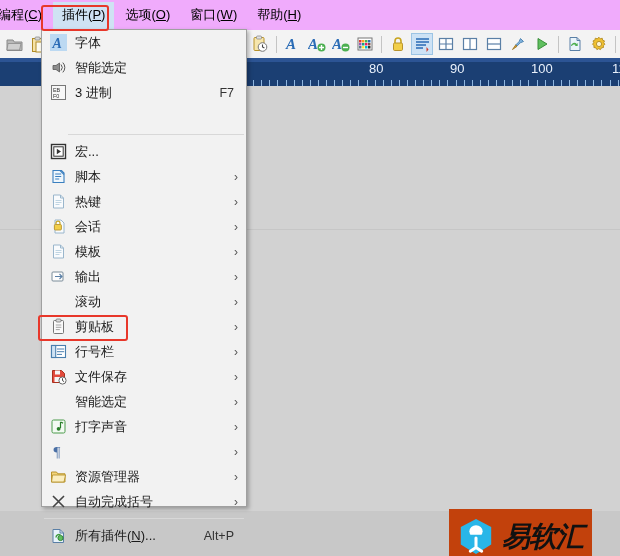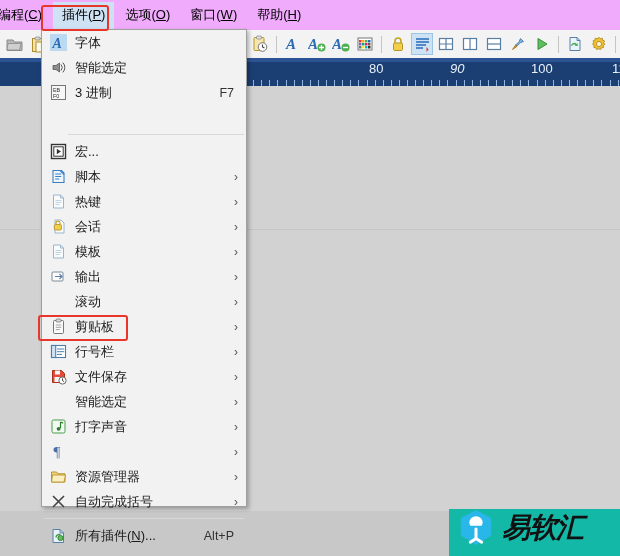--- a/index.html
+++ b/index.html
@@ -105,22 +105,22 @@
   
   .redbox{
     position:absolute;border:2px solid #e8372a;border-radius:3px;
     box-sizing:border-box;pointer-events:none;
   }
   #redbox-menu{left:41px;top:5px;width:68px;height:26px;}
   #redbox-item{left:38px;top:315px;width:90px;height:26px;}
 
   
   #watermark{
-    position:absolute;left:449px;top:509px;width:171px;height:47px;
-    background:#14b8a6;display:flex;align-items:flex-start;
+    position:absolute;left:449px;top:509px;width:143px;height:47px;
+    background:#c2410c;display:flex;align-items:flex-end;
   }
   #wm-logo{width:38px;height:38px;margin-left:8px;flex:0 0 38px;}
   #wm-text{
     margin-left:7px;font-size:28px;font-weight:bold;color:#111;
     font-family:"DejaVu Sans",sans-serif;letter-spacing:-1px;
     font-style:italic;
   }
 </style>
 </head>
 <body>
@@ -305,21 +305,21 @@
     <div class="rtick min" style="left: 561px;"></div>
     <div class="rtick min" style="left: 569px;"></div>
     <div class="rtick min" style="left: 577px;"></div>
     <div class="rtick min" style="left: 585px;"></div>
     <div class="rtick min" style="left: 593px;"></div>
     <div class="rtick min" style="left: 601px;"></div>
     <div class="rtick min" style="left: 610px;"></div>
     <div class="rtick min" style="left: 618px;"></div>
     <div class="rnum" style="left: 288px; margin-top: 31px;">70</div>
     <div class="rnum" style="left: 369px;">80</div>
-    <div class="rnum" style="left: 450px; font-style: italic;">90</div>
+    <div class="rnum" style="left: 450px;">90</div>
     <div class="rnum" style="left: 531px;">100</div>
     <div class="rnum" style="left: 612px;">11</div>
   </div>
 
 <div id="editor">
   <div id="editor-line"></div>
 </div>
 <div id="editor-lower"></div>
 
 <div id="dropdown">

